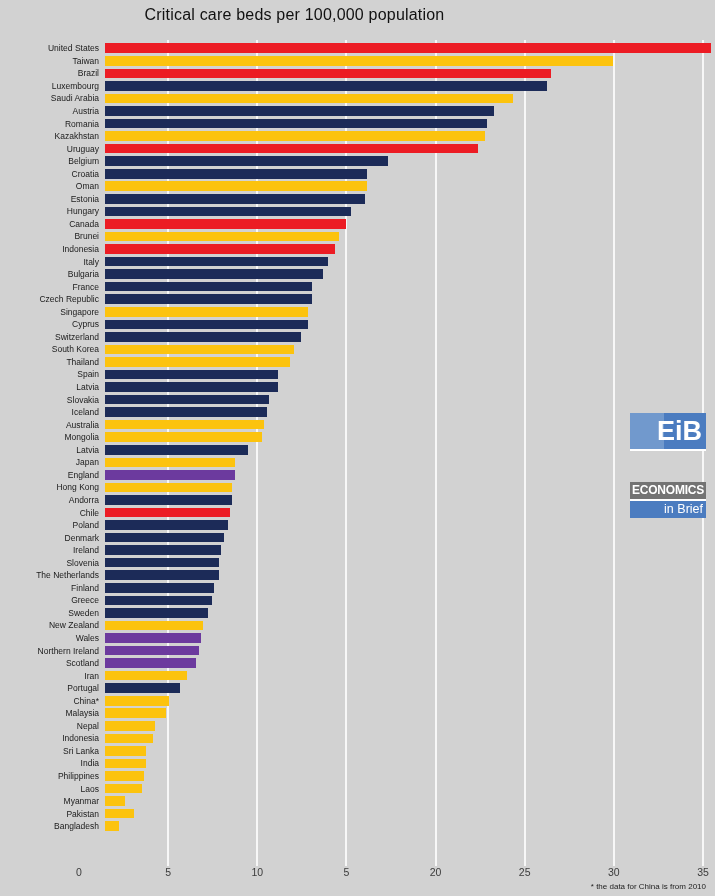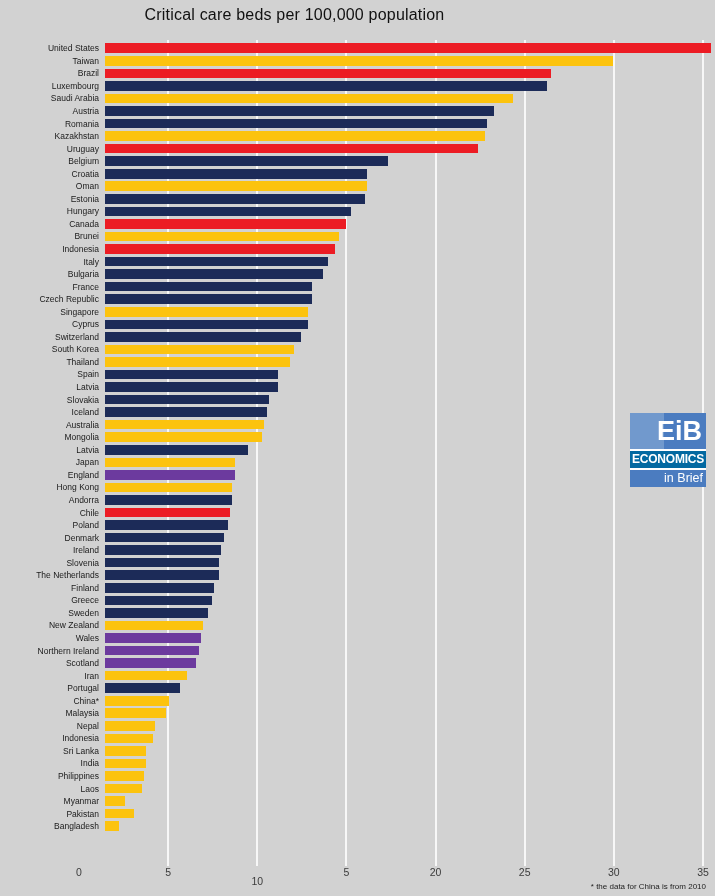--- a/index.html
+++ b/index.html
@@ -331,36 +331,36 @@
       <div class="row">
         <span class="country">Bangladesh</span>
         <div class="bar" style="width: 14.2629px; background: rgb(252, 195, 14);"></div>
       </div>
     </div>
   <div id="xaxis">
       <div class="xlabel" style="left: 79px;">0</div>
       <div class="tickmark" style="left: 167.143px;"></div>
       <div class="xlabel" style="left: 168.143px;">5</div>
       <div class="tickmark" style="left: 256.286px;"></div>
-      <div class="xlabel" style="left: 257.286px; margin-top: 9px;">10</div>
+      <div class="xlabel" style="left: 257.286px;">10</div>
       <div class="tickmark" style="left: 345.429px;"></div>
       <div class="xlabel" style="left: 346.429px;">5</div>
       <div class="tickmark" style="left: 434.571px;"></div>
       <div class="xlabel" style="left: 435.571px;">20</div>
       <div class="tickmark" style="left: 523.714px;"></div>
       <div class="xlabel" style="left: 524.714px;">25</div>
       <div class="tickmark" style="left: 612.857px;"></div>
       <div class="xlabel" style="left: 613.857px;">30</div>
       <div class="tickmark" style="left: 702px;"></div>
       <div class="xlabel" style="left: 703px;">35</div>
     </div>
   <div id="logo">
     <div class="logo-top" style="background: rgb(75, 124, 192);">
       <div class="logo-light" style="background: rgb(113, 153, 205);"></div>
       <span>EiB</span>
     </div>
     <div class="logo-div"></div>
-    <div class="logo-econ" style="background: #0369a1;">ECONOMICS</div>
+    <div class="logo-econ" style="background: #737373; margin-top: 31px;">ECONOMICS</div>
     <div class="logo-div2"></div>
     <div class="logo-brief" style="background: rgb(75, 124, 192);">in Brief</div>
   </div>
   <div id="footnote">* the data for China is from 2010</div>
 </div>
 
 </body></html>

